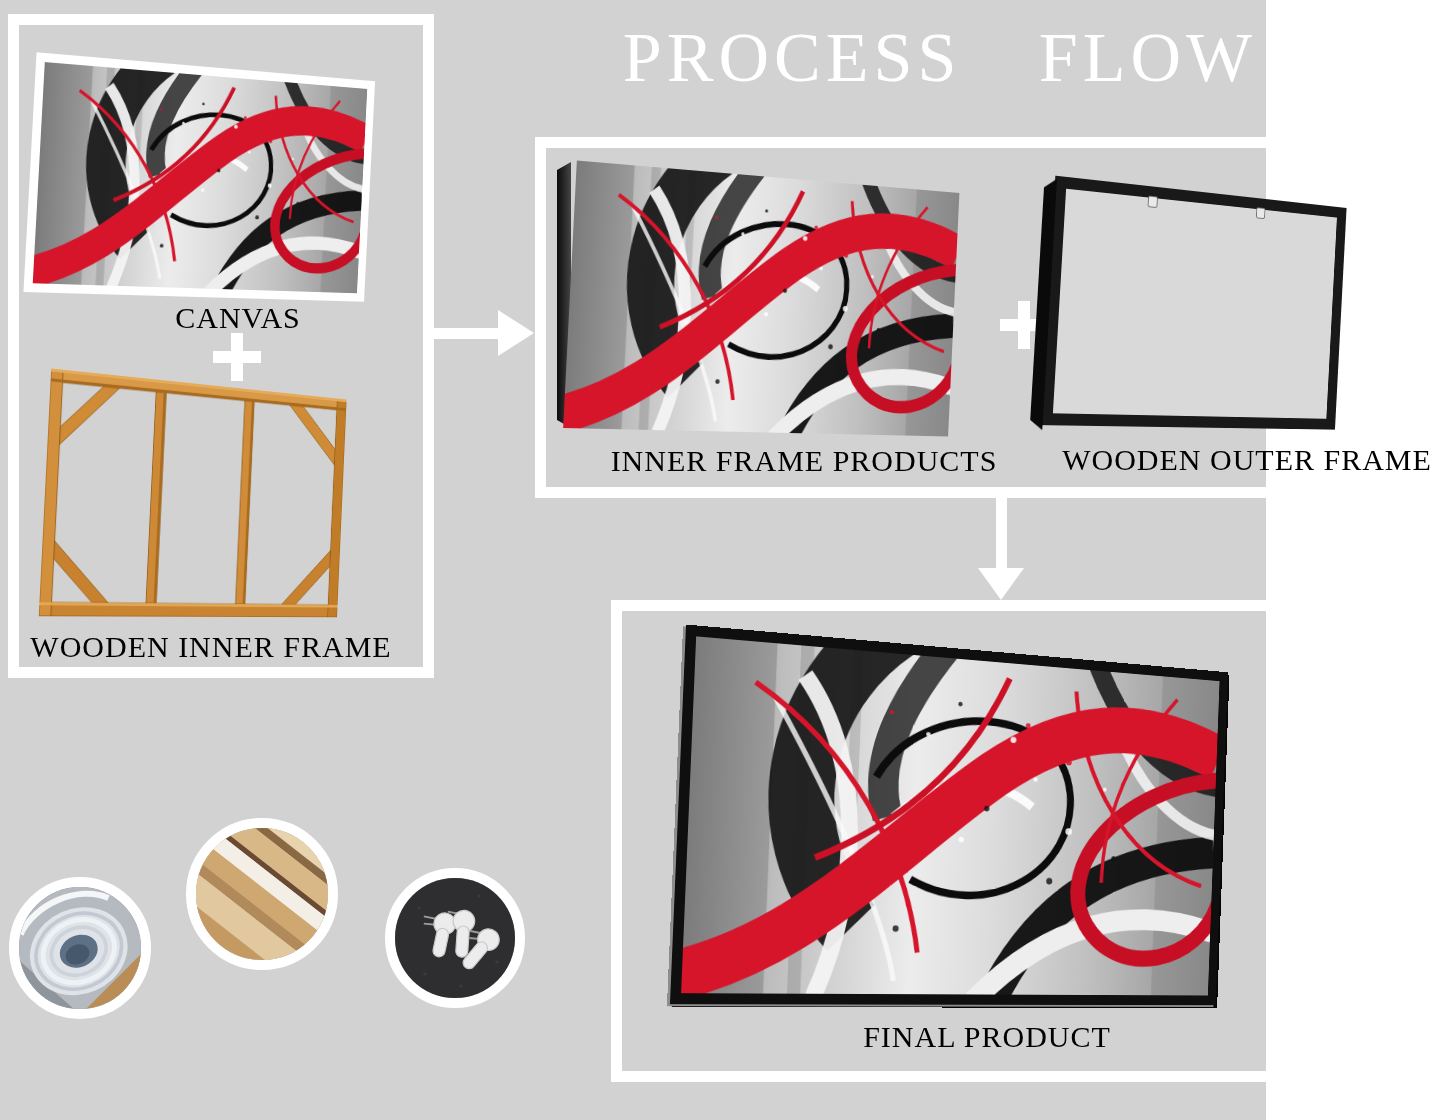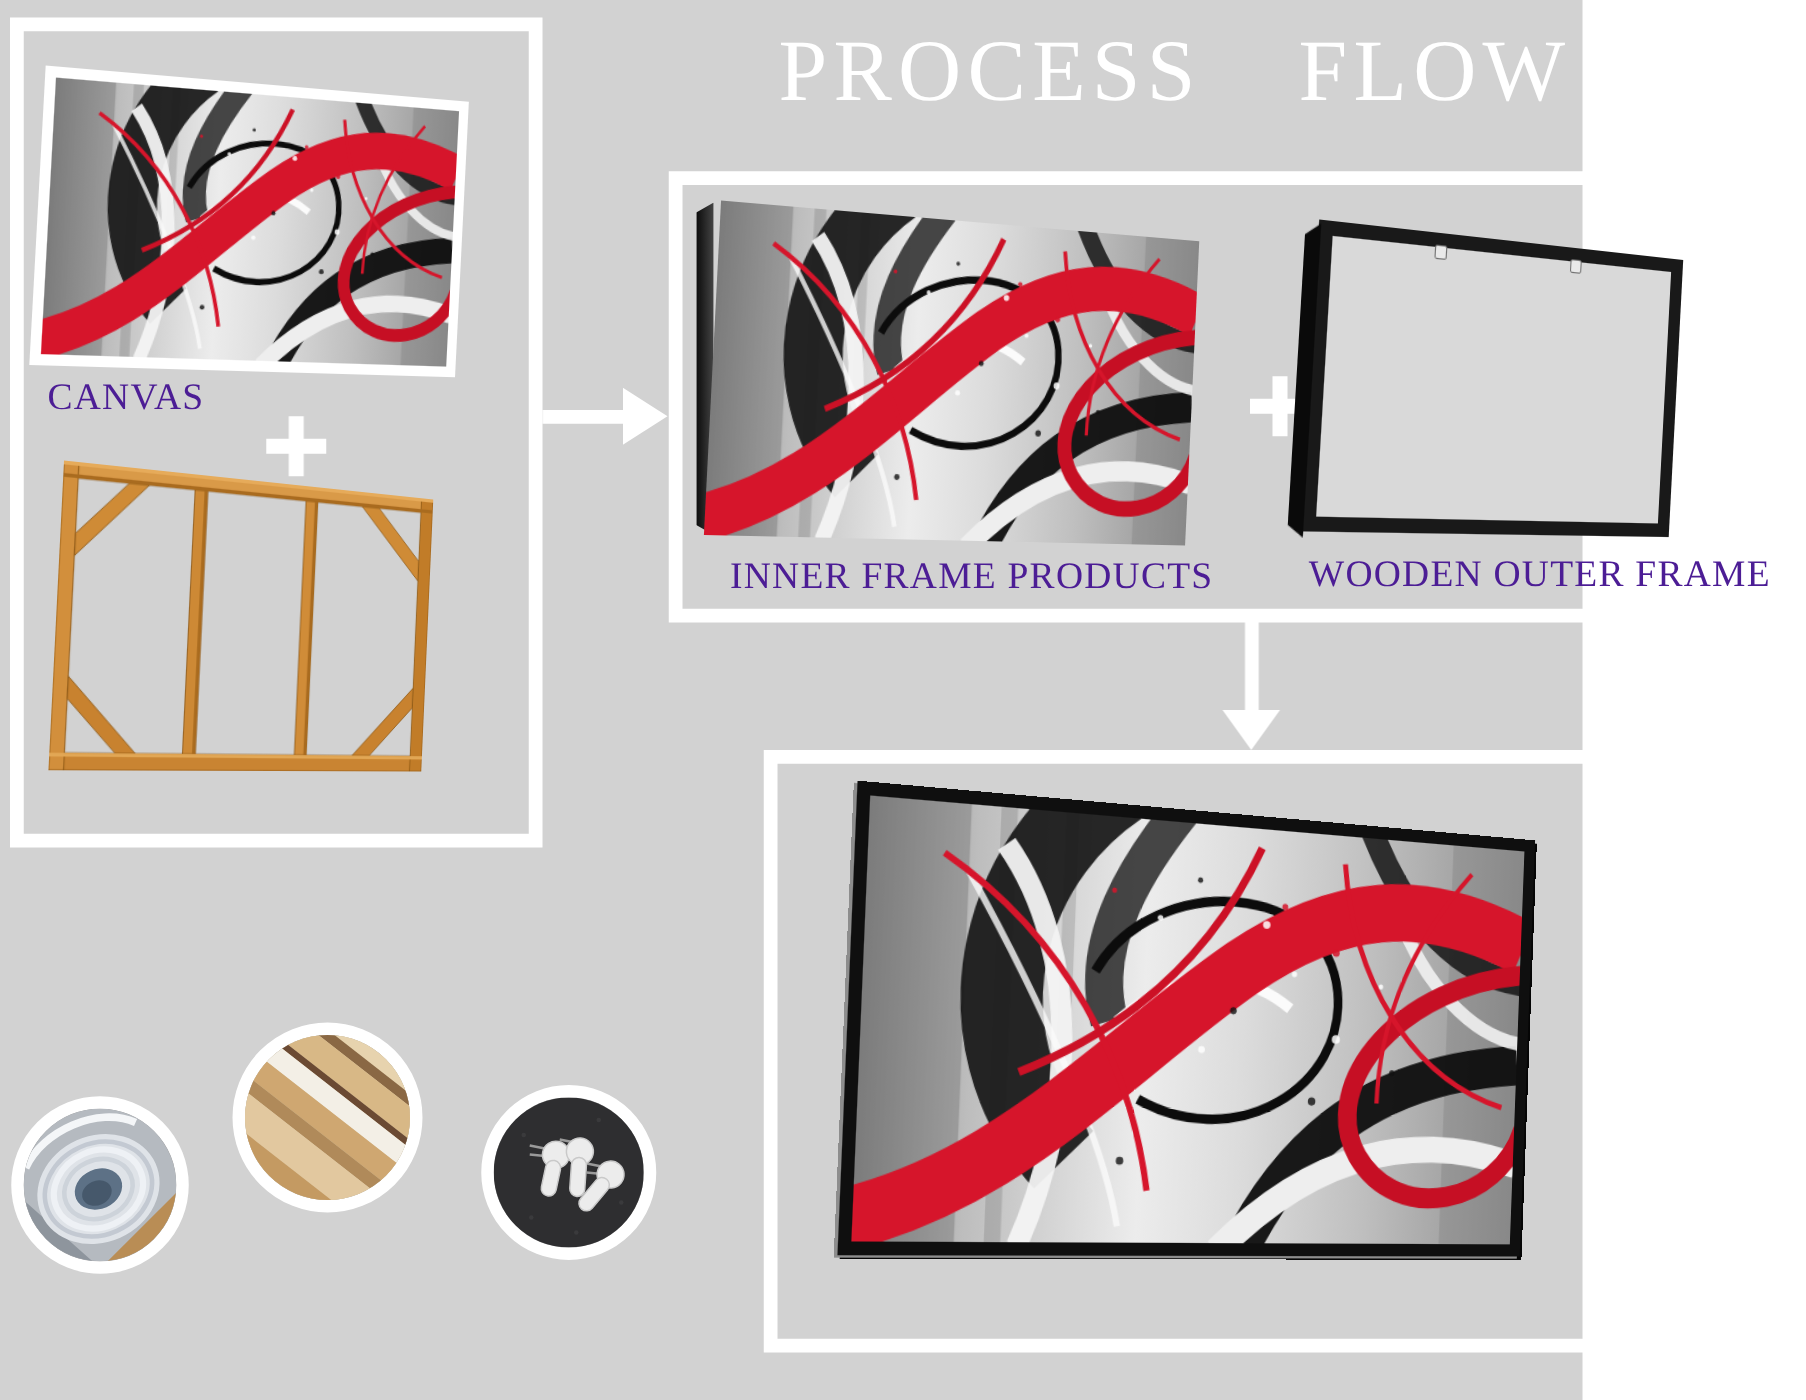--- a/index.html
+++ b/index.html
@@ -1,21 +1,21 @@
 <!DOCTYPE html>
 <html><head>
 <meta charset="utf-8">
 <style>
   html,body{margin:0;padding:0;}
   body{width:1445px;height:1120px;overflow:hidden;}
   #page{position:relative;width:1266px;height:1120px;background:#d2d2d2;font-family:"Liberation Serif",serif;}
   
   .panel{position:absolute;border:11px solid #ffffff;box-sizing:border-box;}
   
-  .lbl{position:absolute;color:#4c1d95;text-align:left;letter-spacing:1px;line-height:1.1;}
+  .lbl{position:absolute;color:#000000;text-align:center;letter-spacing:1px;line-height:1.1;}
   .lbl-30{font-size:30px;}
   .title{position:absolute;left:540px;top:18px;width:800px;text-align:center;
          color:#ffffff;font-size:70px;letter-spacing:5px;word-spacing:55px;white-space:nowrap;}
   
   .plus{position:absolute;width:48px;height:48px;}
   .plus::before,.plus::after{content:"";position:absolute;background:#ffffff;}
   .plus::before{left:0;top:18px;width:48px;height:12px;}
   .plus::after{left:18px;top:0;width:12px;height:48px;}
   
   .arrow-right-stem{position:absolute;background:#ffffff;}
@@ -153,20 +153,21 @@
   <div class="lbl lbl-30" style="left:38px;top:301px;width:400px;">CANVAS</div>
 
   <div class="plus" style="left:213px;top:333px;"></div>
 
   <div class="woodwrap">
     <svg viewBox="0 0 360 250" preserveAspectRatio="none">
         <use href="#woodframe" xlink:href="#woodframe"></use>
       </svg>
   </div>
 
+  <div class="lbl lbl-30" style="left:11px;top:630px;width:400px;">WOODEN INNER FRAME</div>
 
   <div class="arrow-right-stem" style="left:434px;top:328px;width:66px;height:11px;"></div>
   <div class="arrow-right-head" style="left:498px;top:310px;"></div>
 
   <div class="panel" style="left:535px;top:137px;width:893px;height:361px;"></div>
 
   <div class="side-edge"></div>
   <div class="stretchwrap">
     <svg viewBox="0 0 430 260" preserveAspectRatio="none">
       <use href="#art" xlink:href="#art"></use>
@@ -190,20 +191,21 @@
   <div class="panel" style="left:611px;top:600px;width:756px;height:482px;"></div>
 
   <div class="finalwrap">
     <div class="finalframe">
       <svg viewBox="0 0 430 260" preserveAspectRatio="none">
         <use href="#art" xlink:href="#art"></use>
       </svg>
     </div>
   </div>
 
+  <div class="lbl lbl-30" style="left:737px;top:1020px;width:500px;">FINAL PRODUCT</div>
 
   <div class="circle" style="left:9px;top:877px;width:142px;height:142px;">
     <svg viewBox="0 0 100 100" preserveAspectRatio="none">
       <rect width="100" height="100" fill="#b5bac0"></rect>
       <path d="M55,100 L100,55 L100,100 Z" fill="#b98d55"></path>
       <path d="M0,100 L45,100 L0,60 Z" fill="#8e959d"></path>
       <g transform="rotate(-24 50 50)">
         <ellipse cx="48" cy="52" rx="41" ry="35" fill="#dfe3e8"></ellipse>
         <ellipse cx="48" cy="52" rx="36" ry="30" fill="none" stroke="#c3c9d2" stroke-width="3"></ellipse>
         <ellipse cx="48" cy="52" rx="30" ry="25" fill="none" stroke="#eef1f5" stroke-width="4"></ellipse>

